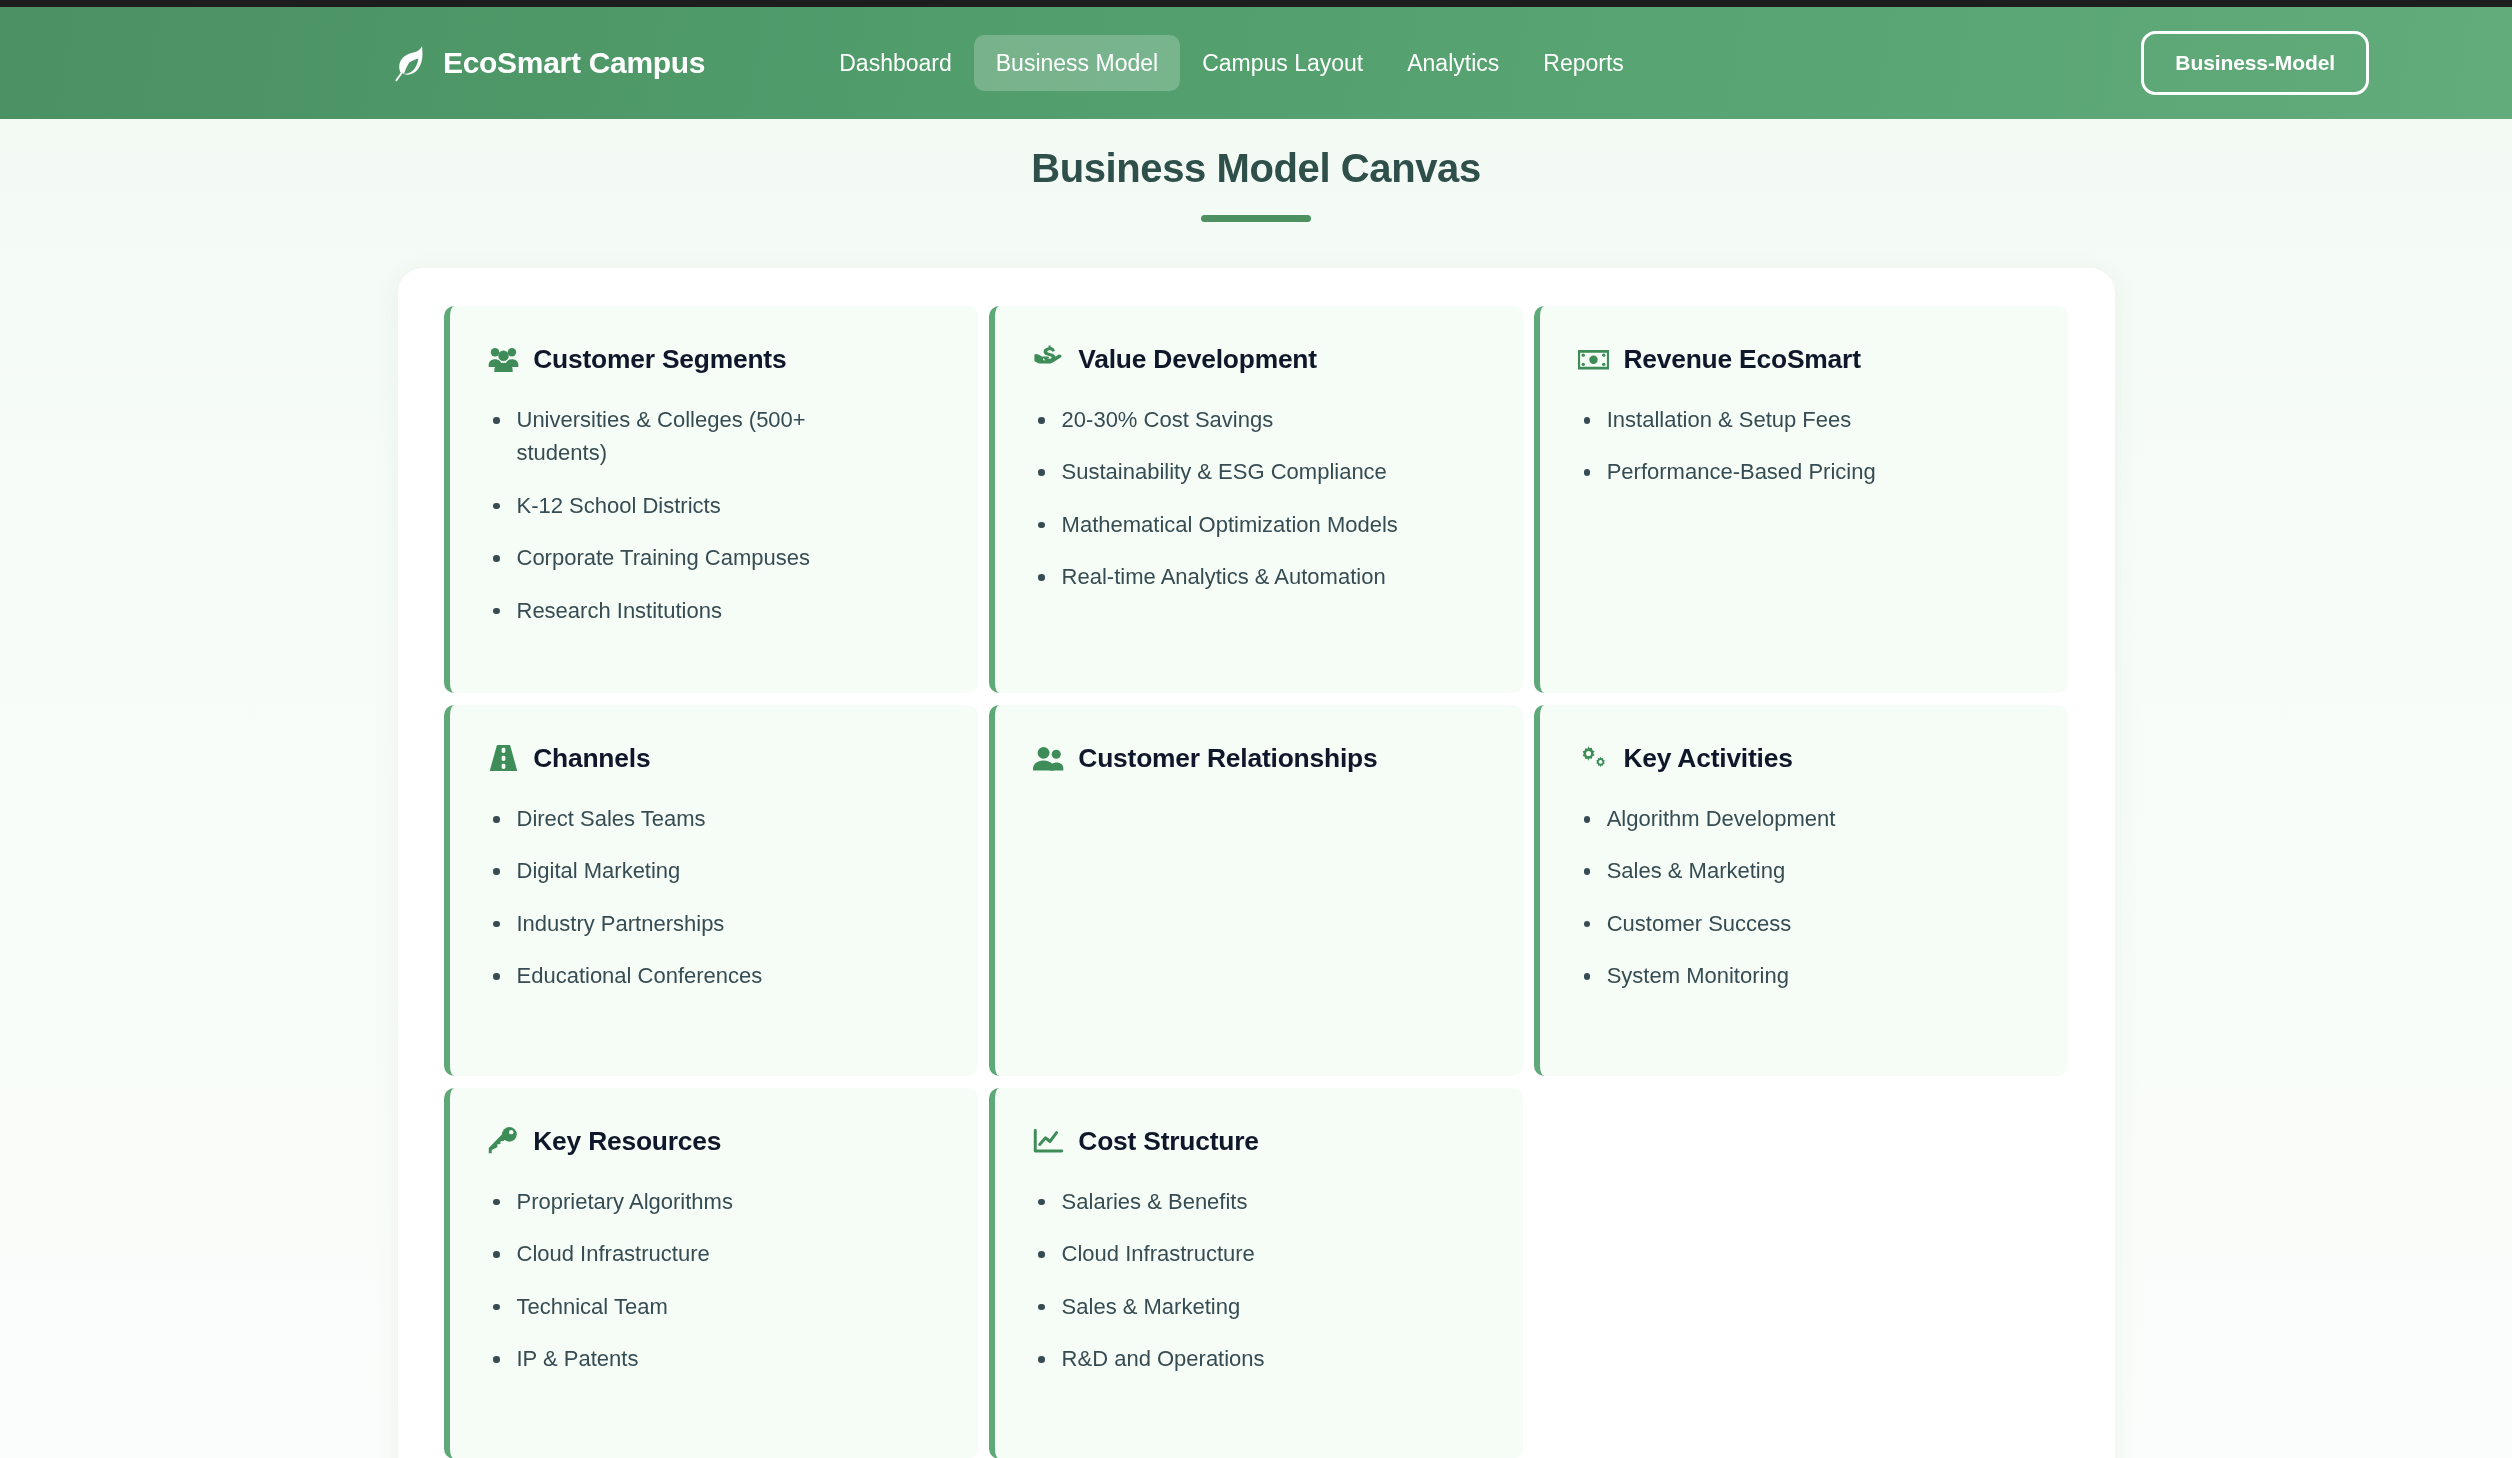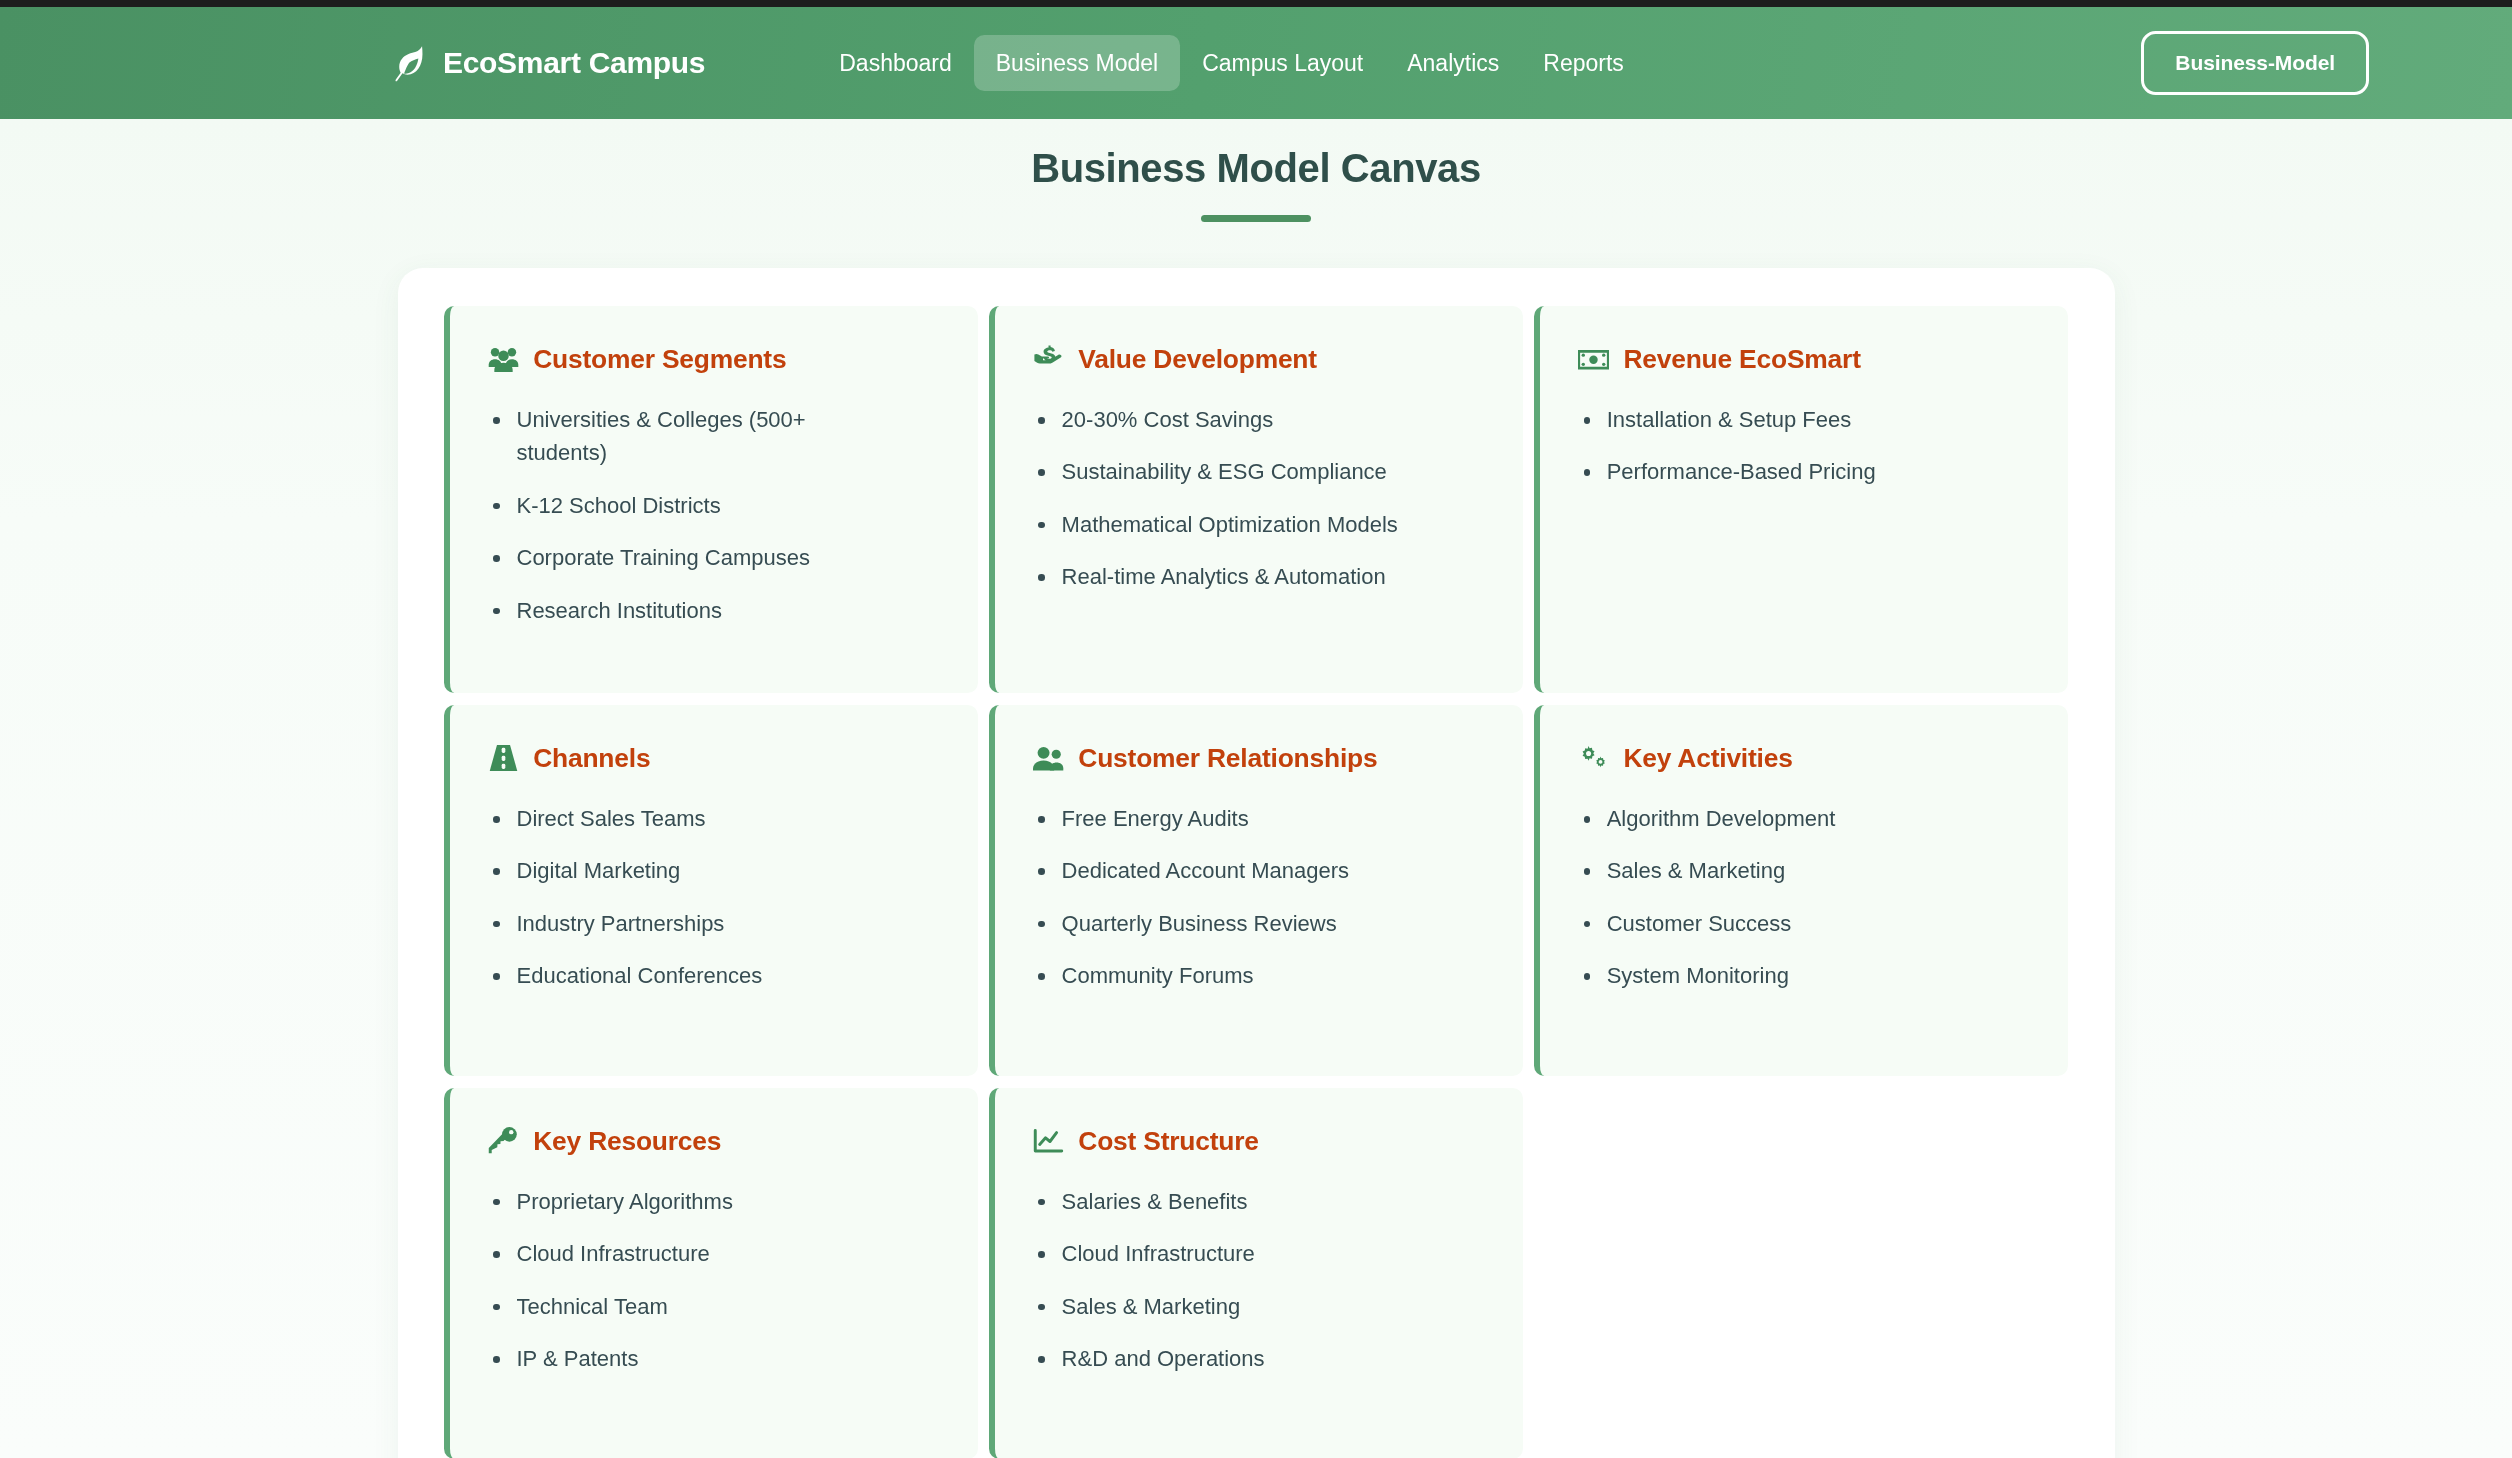--- a/index.html
+++ b/index.html
@@ -147,21 +147,21 @@
     width: 31px;
     height: 31px;
     display: flex;
     align-items: center;
     justify-content: center;
     flex: none;
   }
   .block-icon svg { display: block; }
 
   .block-title {
-    color: #c2410c;
+    color: #0f172a;
     font-size: 26.4px;
     font-weight: bold;
     letter-spacing: -0.2px;
     white-space: nowrap;
   }
 
   .block-list { list-style: none; }
 
   .block-list li {
     position: relative;
@@ -303,26 +303,20 @@
             <span class="block-icon">
               <svg width="32" height="25" viewBox="0 0 44 34" fill="#3e8c58">
                 <circle cx="15" cy="9" r="8.5"></circle>
                 <path d="M0 31c0-6.5 6.7-11 15-11s15 4.5 15 11v3H0z"></path>
                 <circle cx="33" cy="11" r="6.5"></circle>
                 <path d="M24 31c0-5 4.5-8.5 9.5-8.5S43 26 43 31v3H24z"></path>
               </svg>
             </span>
             <span class="block-title">Customer Relationships</span>
           </div>
-          <ul class="block-list">
-            <li>Free Energy Audits</li>
-            <li>Dedicated Account Managers</li>
-            <li>Quarterly Business Reviews</li>
-            <li>Community Forums</li>
-          </ul>
         </div>
         <div class="block col-2">
           <div class="block-head">
             <span class="block-icon">
               <svg width="32" height="28" viewBox="0 0 44 38" fill="#3e8c58">
                 <path d="M15 2l1.4 3.1 3.4-.6.6 3.4 3.1 1.4-1.8 2.9 1.8 2.9-3.1 1.4-.6 3.4-3.4-.6L15 23l-1.4-3.1-3.4.6-.6-3.4-3.1-1.4 1.8-2.9-1.8-2.9 3.1-1.4.6-3.4 3.4.6L15 2z"></path>
                 <circle cx="15" cy="12.5" r="3.6" fill="#f6fcf6"></circle>
                 <path d="M32 17l1 2.3 2.5-.4.4 2.5 2.3 1-1.3 2.1 1.3 2.1-2.3 1-.4 2.5-2.5-.4L32 32l-1-2.3-2.5.4-.4-2.5-2.3-1 1.3-2.1-1.3-2.1 2.3-1 .4-2.5 2.5.4L32 17z"></path>
                 <circle cx="32" cy="24.5" r="2.7" fill="#f6fcf6"></circle>
               </svg>

